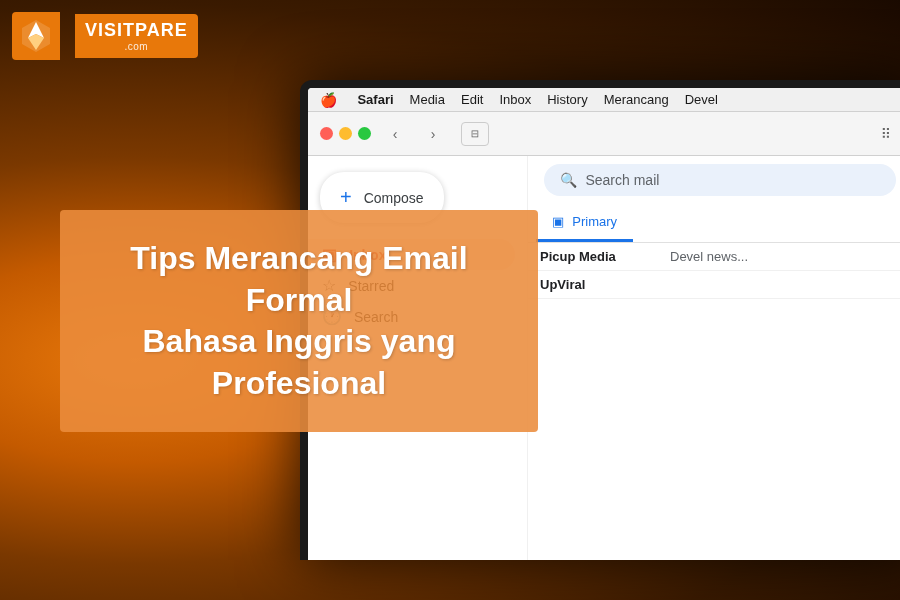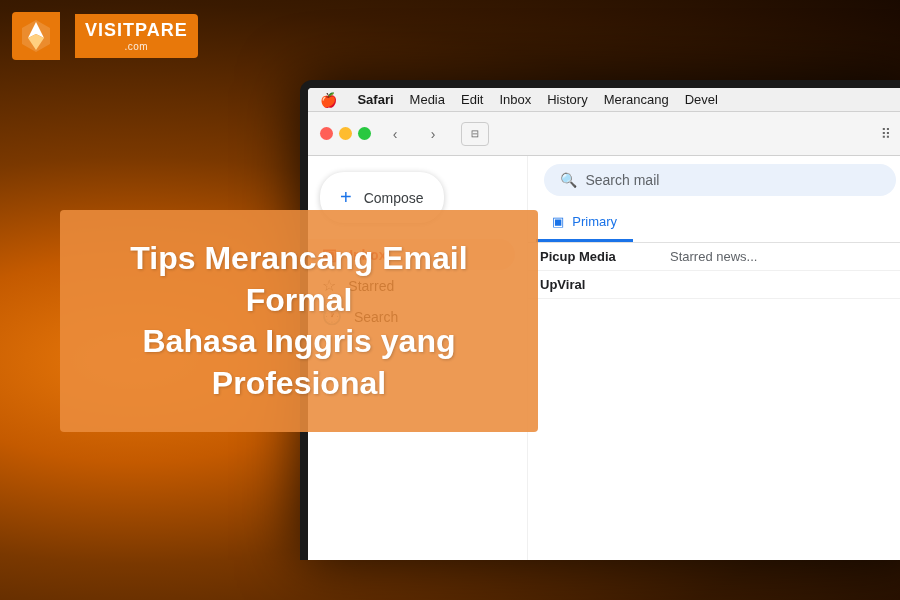--- a/index.html
+++ b/index.html
@@ -412,21 +412,21 @@
         </div>
         <div class="gmail-tabs">
           <div class="gmail-tab active">
             <span>▣</span>
             <span>Primary</span>
           </div>
         </div>
         <div class="email-list">
           <div class="email-row">
             <span class="sender">Picup Media</span>
-            <span class="subject">Starred news...</span>
+            <span class="subject">Devel news...</span>
           </div>
           <div class="email-row">
             <span class="sender">UpViral</span>
           </div>
         </div>
       </div>
     </div>
   </div>
 </div>
 

